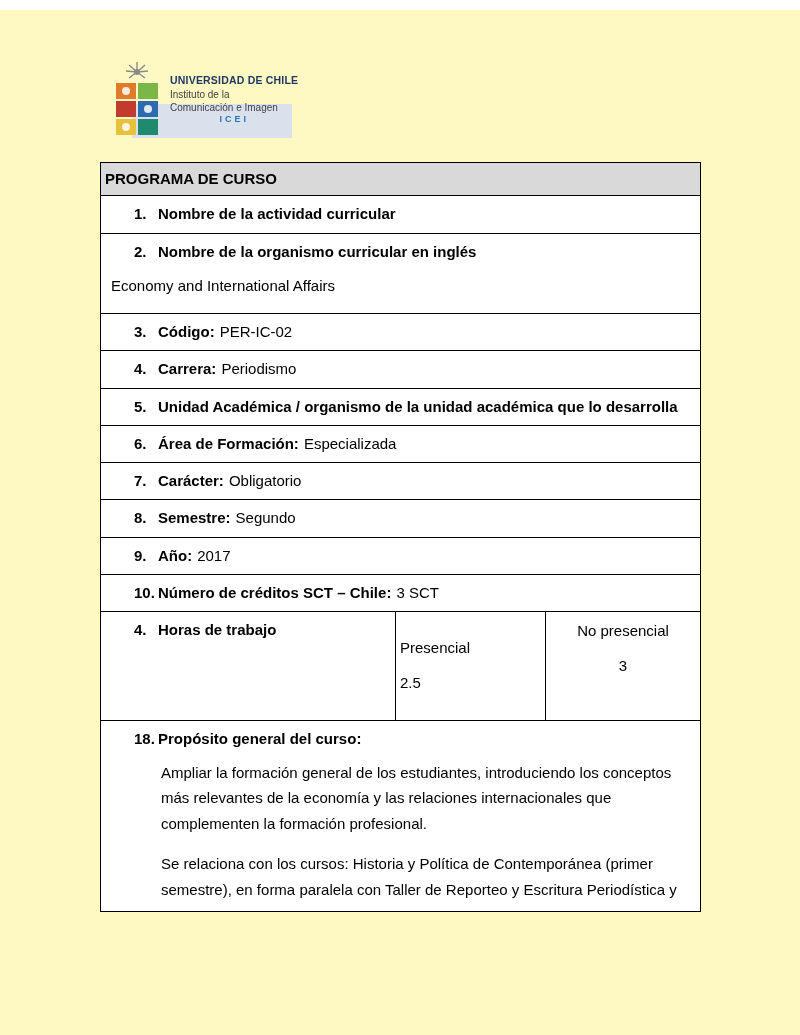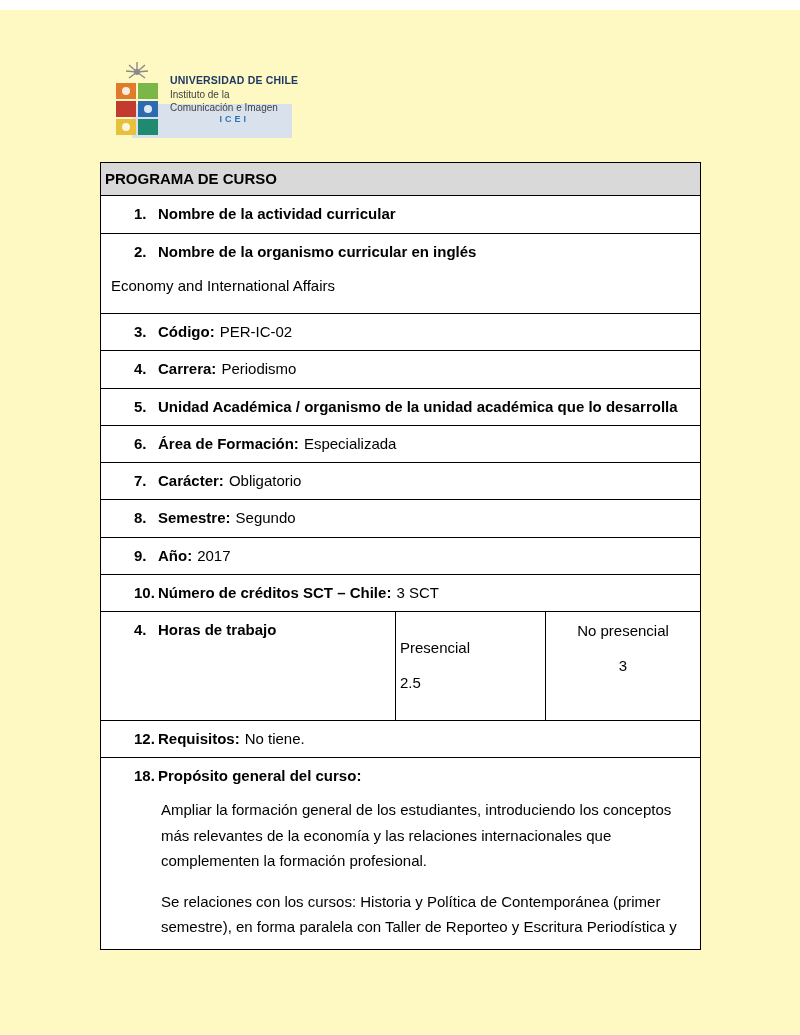--- a/index.html
+++ b/index.html
@@ -184,31 +184,24 @@
       <div class="hours-c2">
         <div class="col-h">Presencial</div>
         <div class="col-v">2.5</div>
       </div>
       <div class="hours-c3">
         <div class="col-h">No presencial</div>
         <div class="col-v">3</div>
       </div>
     </div>
 
-    <div class="trow">
-      <div class="heading">
-        <span class="num">12.</span>
-        <span class="lbl">Requisitos:</span>
-        <span class="val">No tiene.</span>
-      </div>
-    </div>
 
     <div class="trow row-purpose">
       <div class="heading">
         <span class="num">18.</span>
         <span class="lbl">Propósito general del curso:</span>
       </div>
       <p class="para">Ampliar la formación general de los estudiantes, introduciendo los conceptos más relevantes de la economía y las relaciones internacionales que complementen la formación profesional.</p>
-      <p class="para">Se relaciones con los cursos: Historia y Política de Contemporánea (primer semestre), en forma paralela con Taller de Reporteo y Escritura Periodística y</p>
+      <p class="para">Se relaciona con los cursos: Historia y Política de Contemporánea (primer semestre), en forma paralela con Taller de Reporteo y Escritura Periodística y</p>
     </div>
 
   </div>
 </div>
 
 </body></html>

